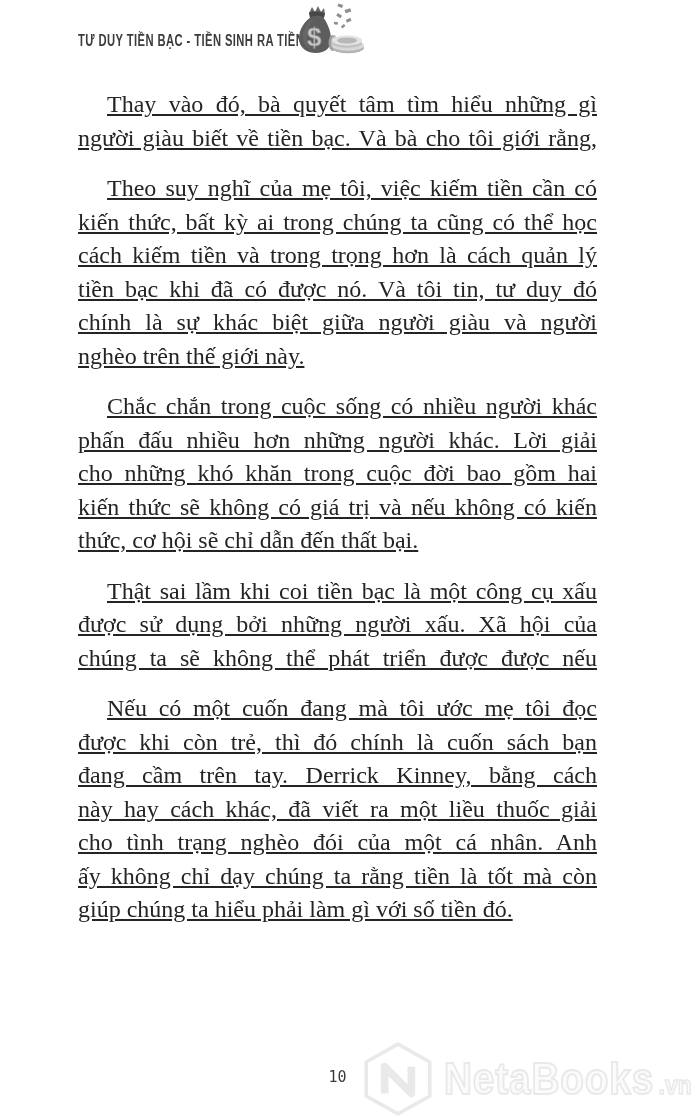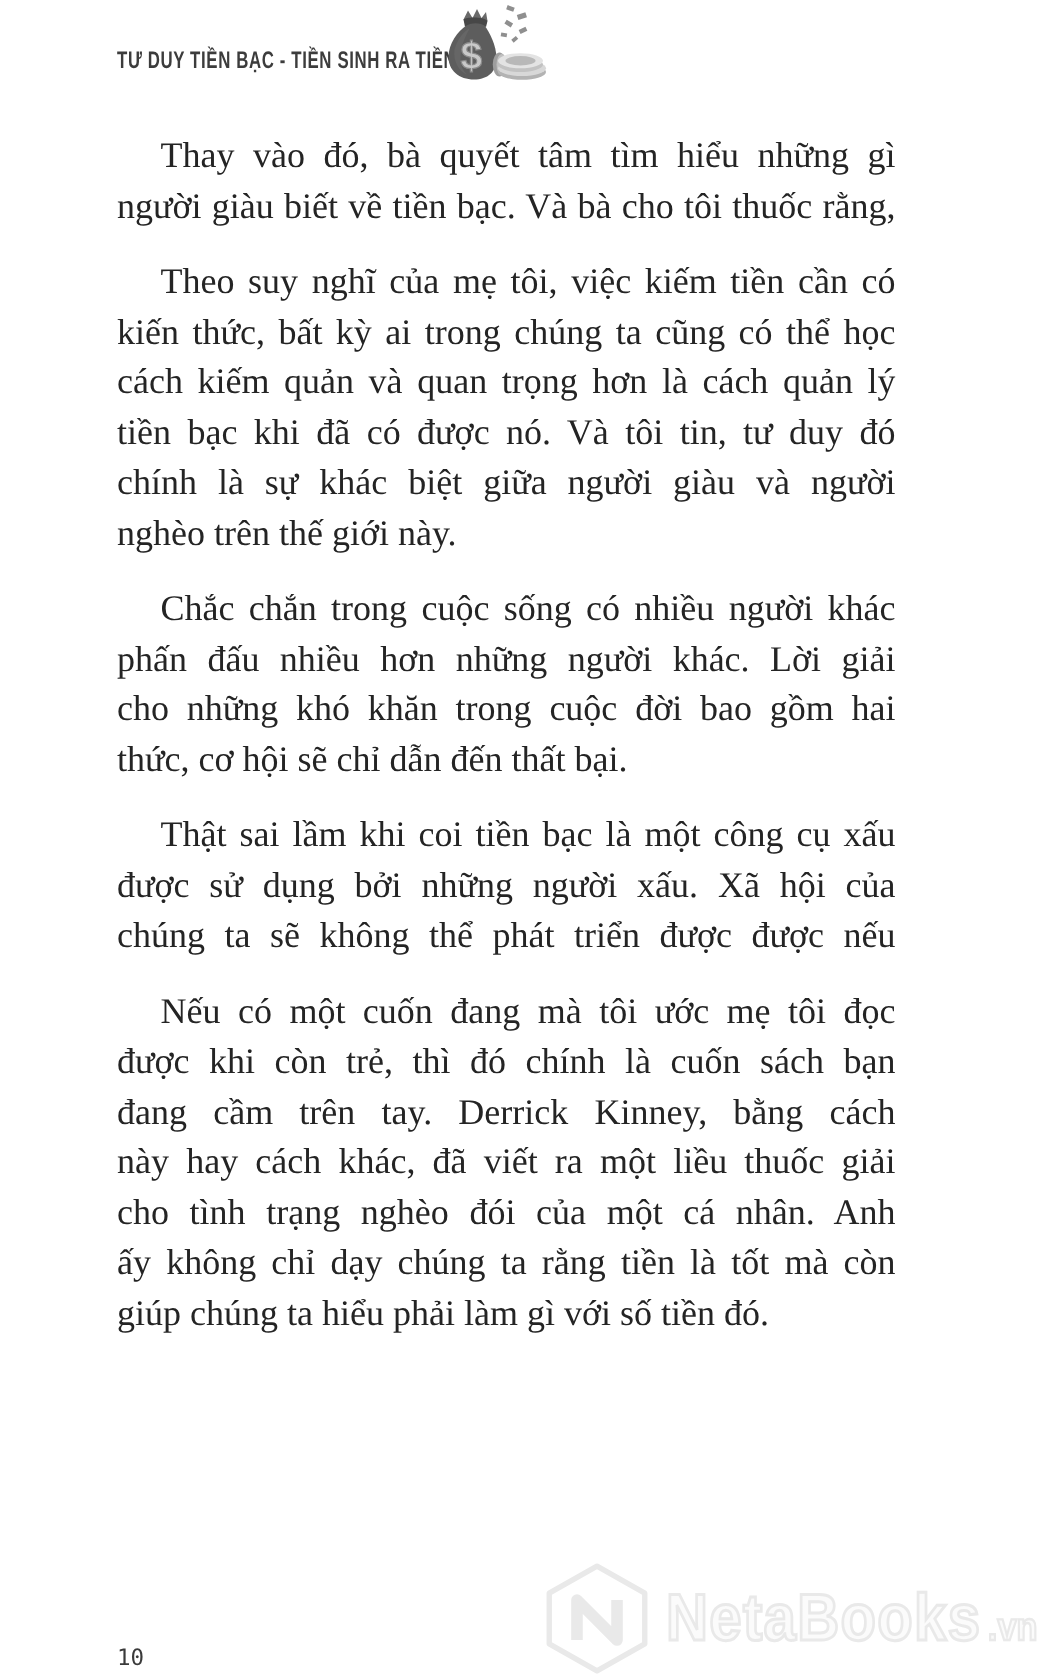--- a/index.html
+++ b/index.html
@@ -34,34 +34,36 @@
   }
   .header-icon{
     position:absolute;left:293px;top:3px;width:74px;height:52px;
   }
 
   
   .body-text{
     position:absolute;left:78px;top:88px;width:519px;
     font-size:24px;line-height:33.5px;
     color:var(--text-color);
+    text-decoration:underline;
   }
   .paragraph{margin-bottom:17px;}
   .paragraph:last-child{margin-bottom:0;}
   .line{
     text-align:justify;
     text-align-last:justify;
     max-height:34px;overflow:hidden;
   }
   .line.first{text-indent:29px;}
   .line.last{text-align-last:left;}
 
   
   .page-number{
-    position:absolute;left:78px;top:1096px;width:519px;
+    position:absolute;left:78px;top:1068px;width:519px;
+    text-align:center;
     font-family:"DejaVu Sans Mono", monospace;
     font-size:15px;color:#3a3a3a;
   }
   .watermark{
     position:absolute;left:360px;top:1040px;height:78px;
     display:flex;align-items:center;gap:8px;
     pointer-events:none;
   }
   .wm-logo{width:76px;height:76px;display:block;}
   .wm-text{
@@ -116,34 +118,35 @@
       <ellipse cx="55" cy="42.5" rx="16" ry="5.2" fill="#d8d8d8"></ellipse>
       <ellipse cx="54" cy="40" rx="15" ry="5" fill="#c2c2c2"></ellipse>
       <ellipse cx="54" cy="37.5" rx="15" ry="5" fill="#e3e3e3"></ellipse>
       <ellipse cx="54" cy="37.5" rx="10" ry="3.1" fill="#b8b8b8"></ellipse>
     </svg>
   </div>
 
   <div class="body-text">
       <div class="paragraph">
         <div class="line first">Thay vào đó, bà quyết tâm tìm hiểu những gì</div>
-        <div class="line">người giàu biết về tiền bạc. Và bà cho tôi thuốc rằng,</div>
+        <div class="line">người giàu biết về tiền bạc. Và bà cho tôi giới rằng,</div>
       </div>
       <div class="paragraph">
         <div class="line first">Theo suy nghĩ của mẹ tôi, việc kiếm tiền cần có</div>
         <div class="line">kiến thức, bất kỳ ai trong chúng ta cũng có thể học</div>
-        <div class="line">cách kiếm quản và quan trọng hơn là cách quản lý</div>
+        <div class="line">cách kiếm tiền và trong trọng hơn là cách quản lý</div>
         <div class="line">tiền bạc khi đã có được nó. Và tôi tin, tư duy đó</div>
         <div class="line">chính là sự khác biệt giữa người giàu và người</div>
         <div class="line last">nghèo trên thế giới này.</div>
       </div>
       <div class="paragraph">
         <div class="line first">Chắc chắn trong cuộc sống có nhiều người khác</div>
         <div class="line">phấn đấu nhiều hơn những người khác. Lời giải</div>
         <div class="line">cho những khó khăn trong cuộc đời bao gồm hai</div>
+        <div class="line">kiến thức sẽ không có giá trị và nếu không có kiến</div>
         <div class="line last">thức, cơ hội sẽ chỉ dẫn đến thất bại.</div>
       </div>
       <div class="paragraph">
         <div class="line first">Thật sai lầm khi coi tiền bạc là một công cụ xấu</div>
         <div class="line">được sử dụng bởi những người xấu. Xã hội của</div>
         <div class="line">chúng ta sẽ không thể phát triển được được nếu</div>
       </div>
       <div class="paragraph">
         <div class="line first">Nếu có một cuốn đang mà tôi ước mẹ tôi đọc</div>
         <div class="line">được khi còn trẻ, thì đó chính là cuốn sách bạn</div>

